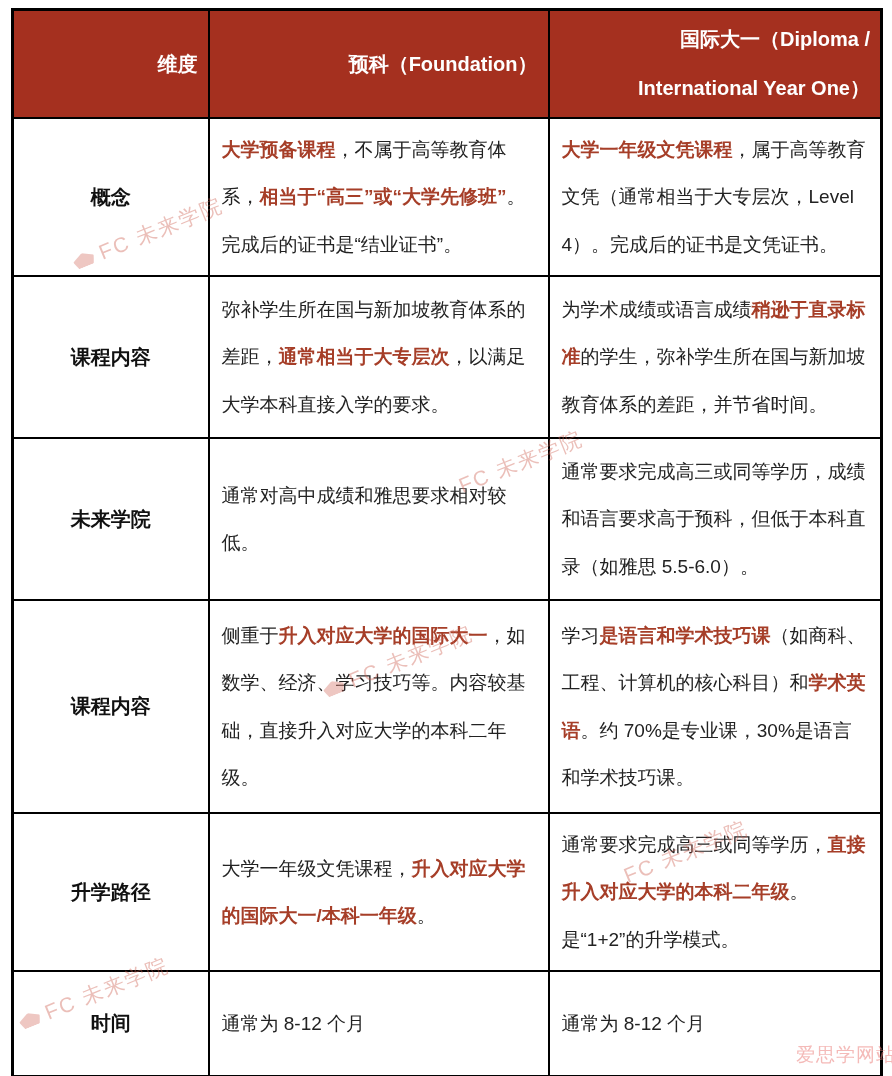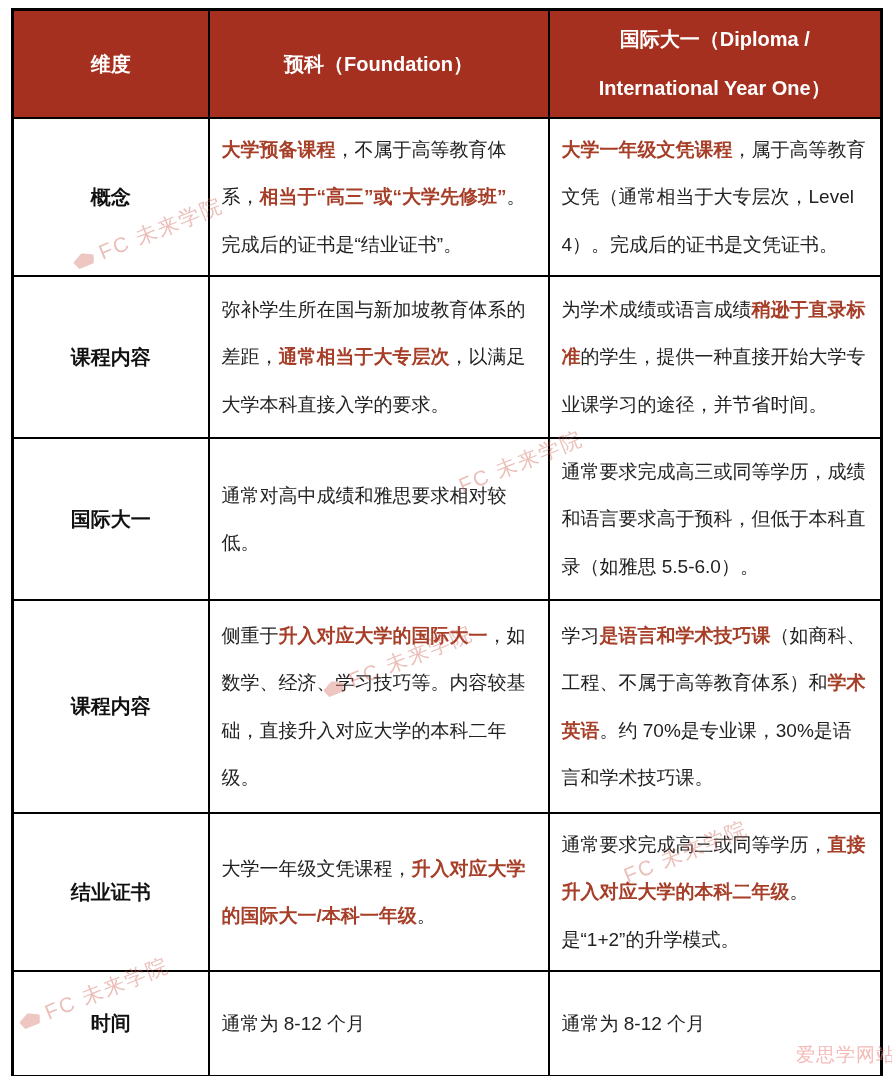--- a/index.html
+++ b/index.html
@@ -30,21 +30,21 @@
   table.cmp th, table.cmp td {
     border: 2px solid #000000;
     vertical-align: middle;
   }
   thead th {
     background: #A5301F;
     color: #ffffff;
     font-weight: bold;
     font-size: 20px;
     line-height: 2.45;
-    text-align: center;
+    text-align: right;
     padding: 4px 10px;
     height: 100px;
   }
   tbody th.dim {
     background: #ffffff;
     color: #111111;
     font-weight: bold;
     font-size: 20px;
     padding: 12px 6px;
   }
@@ -123,34 +123,34 @@
       </thead>
       <tbody>
           <tr>
             <th class="dim">概念</th>
             <td><span class="hl">大学预备课程</span><span>，不属于高等教育体系，</span><span class="hl">相当于“高三”或“大学先修班”</span><span>。完成后的证书是“结业证书”。</span></td>
             <td><span class="hl">大学一年级文凭课程</span><span>，属于高等教育文凭（通常相当于大专层次，Level 4）。完成后的证书是文凭证书。</span></td>
           </tr>
           <tr>
             <th class="dim">课程内容</th>
             <td><span>弥补学生所在国与新加坡教育体系的差距，</span><span class="hl">通常相当于大专层次</span><span>，以满足大学本科直接入学的要求。</span></td>
-            <td><span>为学术成绩或语言成绩</span><span class="hl">稍逊于直录标准</span><span>的学生，提供一种直接开始大学专业课学习的途径，并节省时间。</span></td>
+            <td><span>为学术成绩或语言成绩</span><span class="hl">稍逊于直录标准</span><span>的学生，弥补学生所在国与新加坡教育体系的差距，并节省时间。</span></td>
           </tr>
           <tr>
-            <th class="dim">国际大一</th>
+            <th class="dim">未来学院</th>
             <td><span>通常对高中成绩和雅思要求相对较低。</span></td>
             <td><span>通常要求完成高三或同等学历，成绩和语言要求高于预科，但低于本科直录（如雅思 5.5-6.0）。</span></td>
           </tr>
           <tr>
             <th class="dim">课程内容</th>
             <td><span>侧重于</span><span class="hl">升入对应大学的国际大一</span><span>，如数学、经济、学习技巧等。内容较基础，直接升入对应大学的本科二年级。</span></td>
-            <td><span>学习</span><span class="hl">是语言和学术技巧课</span><span>（如商科、工程、不属于高等教育体系）和</span><span class="hl">学术英语</span><span>。约 70%是专业课，30%是语言和学术技巧课。</span></td>
+            <td><span>学习</span><span class="hl">是语言和学术技巧课</span><span>（如商科、工程、计算机的核心科目）和</span><span class="hl">学术英语</span><span>。约 70%是专业课，30%是语言和学术技巧课。</span></td>
           </tr>
           <tr>
-            <th class="dim">结业证书</th>
+            <th class="dim">升学路径</th>
             <td><span>大学一年级文凭课程，</span><span class="hl">升入对应大学的国际大一/本科一年级</span><span>。</span></td>
             <td><span>通常要求完成高三或同等学历，</span><span class="hl">直接升入对应大学的本科二年级</span><span>。是“1+2”的升学模式。</span></td>
           </tr>
           <tr>
             <th class="dim">时间</th>
             <td><span>通常为 8-12 个月</span></td>
             <td><span>通常为 8-12 个月</span></td>
           </tr>
         </tbody>
     </table>

